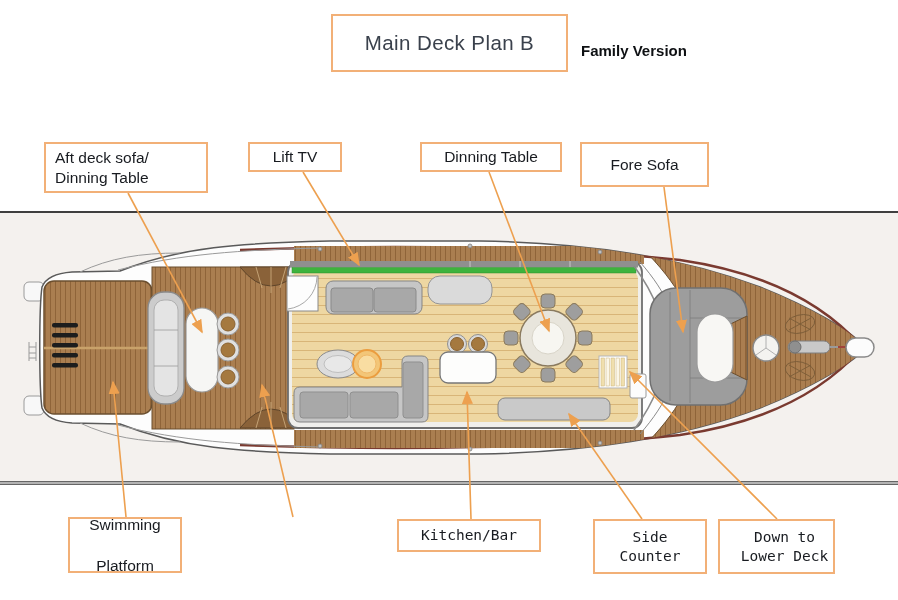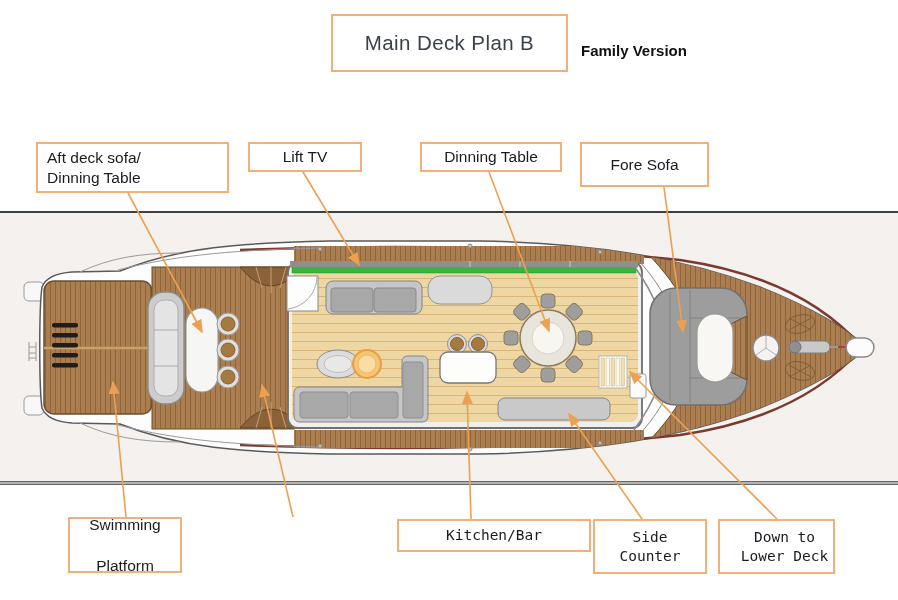--- a/index.html
+++ b/index.html
@@ -236,39 +236,39 @@
       <path d="M293,517 L262,385" marker-end="url(#arrow)"></path>
       <path d="M471,519 L467,392" marker-end="url(#arrow)"></path>
       <path d="M642,519 L569,414" marker-end="url(#arrow)"></path>
       <path d="M777,519 L630,372" marker-end="url(#arrow)"></path>
     </g>
   </svg>
 
   <div id="title-box">Main Deck Plan B</div>
   <div id="family-version">Family Version</div>
 
-  <div class="callout leftalign" style="left:36px;top:142px;width:193px;height:51px;">
+  <div class="callout leftalign" style="left:44px;top:142px;width:164px;height:51px;">
     <span>Aft deck sofa/</span>
     <span>Dinning Table</span>
   </div>
-  <div class="callout" style="left:248px;top:142px;width:114px;height:30px;">
+  <div class="callout" style="left:248px;top:142px;width:94px;height:30px;">
     <span>Lift TV</span>
   </div>
   <div class="callout" style="left:420px;top:142px;width:142px;height:30px;">
     <span>Dinning Table</span>
   </div>
   <div class="callout" style="left:580px;top:142px;width:129px;height:45px;">
     <span>Fore Sofa</span>
   </div>
 
   <div class="callout" style="left:68px;top:517px;width:114px;height:56px;gap:21px;">
     <span>Swimming</span>
     <span>Platform</span>
   </div>
-  <div class="callout mono" style="left:397px;top:519px;width:194px;height:33px;">
+  <div class="callout mono" style="left:397px;top:519px;width:144px;height:33px;">
     <span>Kitchen/Bar</span>
   </div>
   <div class="callout mono" style="left:593px;top:519px;width:114px;height:55px;text-align:center;">
     <span>Side</span>
     <span>Counter</span>
   </div>
   <div class="callout mono" style="left:718px;top:519px;width:117px;height:55px;padding-left:16px;">
     <span>Down to</span>
     <span>Lower Deck</span>
   </div>

